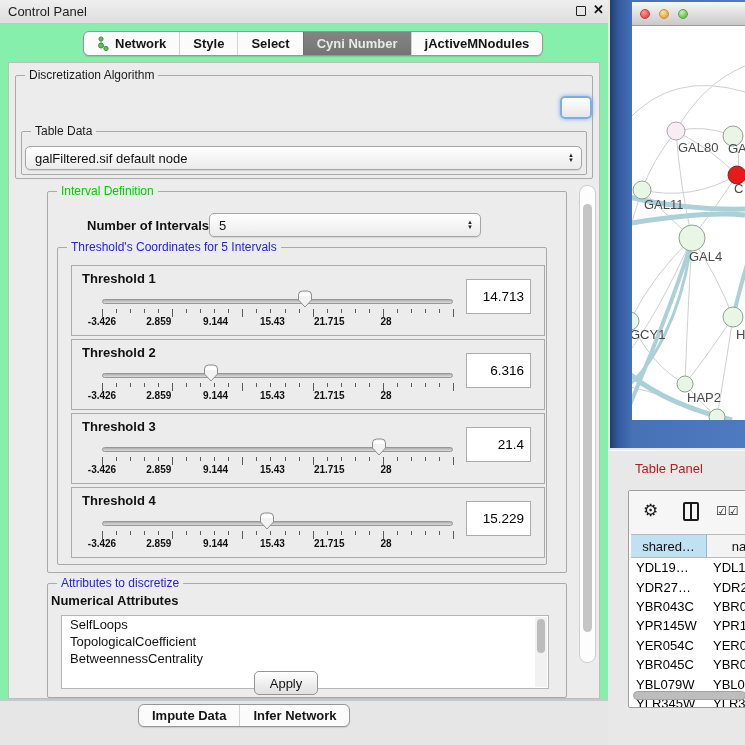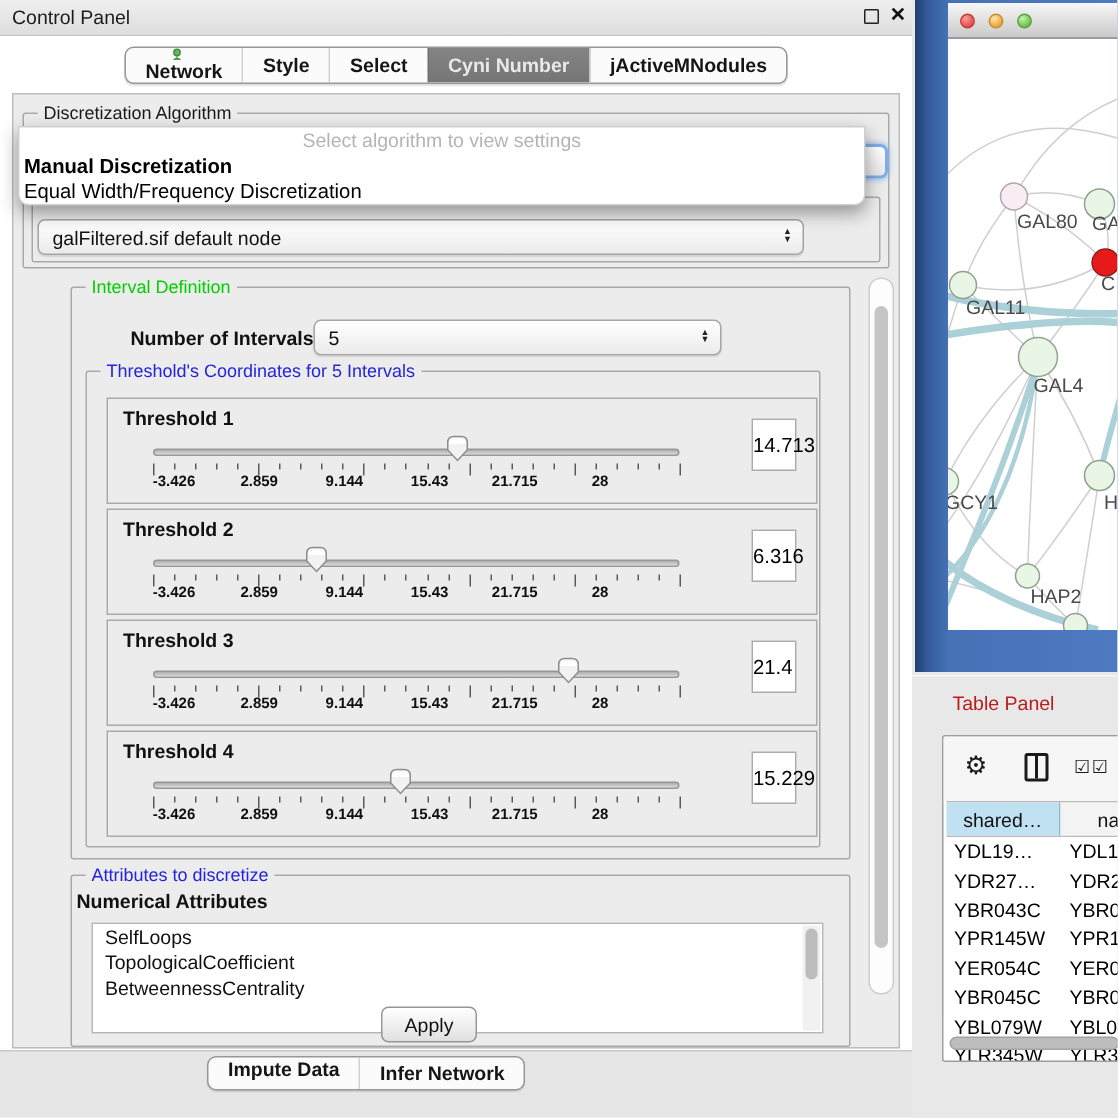--- a/index.html
+++ b/index.html
@@ -1,33 +1,33 @@
 <!DOCTYPE html>
 <html><head>
 <meta charset="utf-8">
 <style>
   * { margin:0; padding:0; box-sizing:border-box; }
   html,body { width:745px; height:745px; overflow:hidden; }
   body { font-family:"Liberation Sans", sans-serif; background:#e8e8e8; position:relative; }
 
   
-  .control-panel { position:absolute; left:0; top:0; width:608px; height:745px; background:#ffffff; }
+  .control-panel { position:absolute; left:0; top:0; width:608px; height:745px; background:#86efac; }
   .cp-titlebar { position:absolute; left:0; top:0; width:608px; height:24px;
                  background:linear-gradient(#efefef,#dedede); border-bottom:1px solid #c4c4c4; }
   .cp-title { position:absolute; left:8px; top:0; line-height:23px; font-size:13px; color:#1c1c1c; }
   .float-box { position:absolute; right:22px; top:6px; width:10px; height:10px; border:1.5px solid #222; border-radius:1px; }
   .close-x { position:absolute; right:4px; top:2px; font-size:13px; font-weight:bold; color:#111; }
 
   
   .seg-group { position:absolute; display:flex; align-items:stretch; background:#fbfbfb;
                border:1px solid #979797; border-radius:6px; overflow:hidden; height:25px;
                box-shadow:0 1px 1px rgba(0,0,0,.12); }
   .seg { display:flex; align-items:center; padding:0 13px; font-size:13px; font-weight:600; color:#151515;
          white-space:nowrap; border-left:1px solid #d2d2d2; }
-  .seg:first-child { border-left:none;flex-direction:column; }
+  .seg:first-child { border-left:none; }
   .seg.active { background:linear-gradient(#848484,#757575); color:#e9e9e9; border-left-color:#6e6e6e; }
   .seg .net-ic { margin-right:6px; }
 
   .cp-content { position:absolute; left:8px; top:62px; width:592px; height:637px;
                 background:#ececec; border:1px solid #bdbdbd; }
 
   .group { position:absolute; border:1px solid #a9a9a9; border-radius:2px; }
   .legend { position:absolute; top:-8px; left:9px; background:#ececec; padding:0 4px; font-size:12px; color:#1a1a1a; }
   .legend.green { color:#00cf00; }
   .legend.blue  { color:#2424dd; }
@@ -53,23 +53,23 @@
 
   
   .th-row { position:absolute; left:62px; width:474px; height:71px; background:#ececec;
             border:1px solid #ababab; }
   .th-title { position:absolute; left:10px; top:5px; font-size:13px; font-weight:bold; color:#111; }
   .th-track { position:absolute; left:30px; top:33px; width:351px; height:5px; border-radius:3px;
               background:linear-gradient(#aeaeae,#dcdcdc); border:1px solid #979797; }
   .th-thumb { position:absolute; top:24px; transform:translateX(-50%); }
   .th-ticks { position:absolute; left:30px; top:43px; width:351px; height:8px; }
   .th-ticks i { position:absolute; top:0; width:1px; background:#5a5a5a; }
-  .th-scale { position:absolute; left:44px; top:50px; width:284px; height:12px; }
+  .th-scale { position:absolute; left:30px; top:50px; width:284px; height:12px; }
   .th-scale b { position:absolute; transform:translateX(-50%); font-size:10px; color:#101010; white-space:nowrap; }
-  .th-value { position:absolute; right:13px; top:13px; width:30px; height:35px; background:#fff;
+  .th-value { position:absolute; right:13px; top:13px; width:65px; height:35px; background:#fff;
               border:1px solid #ababab; font-size:13.5px; color:#000; text-align:right;
               line-height:33px; padding-right:6px; }
 
   
   .attr-list { position:absolute; left:60px; top:616px; width:488px; height:49px; background:#fff;
                border:1px solid #b5b5b5; overflow:hidden; font-size:13px; color:#111; }
   .attr-list .item { height:17px; line-height:17px; padding-left:8px; }
   .attr-vsb { position:absolute; right:1px; top:1px; bottom:1px; width:12px; background:#f1f1f1; }
   .attr-vsb i { position:absolute; left:2px; top:2px; width:8px; height:34px; background:#bcbcbc; border-radius:4px; }
 
@@ -158,21 +158,21 @@
 
   <div class="cp-content">
 
     <div class="group" style="left:6px; top:12px; width:578px; height:104px;">
       <span class="legend">Discretization Algorithm</span>
     </div>
 
     <div class="group" style="left:12px; top:68px; width:566px; height:44px;">
       <span class="legend">Table Data</span>
     </div>
-    <div class="combo" style="left:16px; top:83px; width:511px; height:24px;">
+    <div class="combo" style="left:16px; top:83px; width:557px; height:24px;">
       <span class="val">galFiltered.sif default node</span>
       <span class="arrows">
           <span>▲</span>
           <span>▼</span>
         </span>
     </div>
 
     <div class="group" style="left:38px; top:128px; width:520px; height:382px;">
       <span class="legend green">Interval Definition</span>
     </div>
@@ -396,25 +396,20 @@
       <div class="seg">
         <span>Impute Data</span>
       </div>
       <div class="seg">
         <span>Infer Network</span>
       </div>
     </div>
 
   <div class="focus-sliver"></div>
 
-  <div class="popup">
-    <div class="prompt">Select algorithm to view settings</div>
-    <div class="opt bold">Manual Discretization</div>
-    <div class="opt">Equal Width/Frequency Discretization</div>
-  </div>
 </div>
 
 <div class="net-window">
   <div class="nw-titlebar">
     <span class="tl red"></span>
     <span class="tl yellow"></span>
     <span class="tl green"></span>
   </div>
   <div class="nw-canvas">
     <svg id="net-svg" width="113" height="394" viewBox="0 0 113 394">

